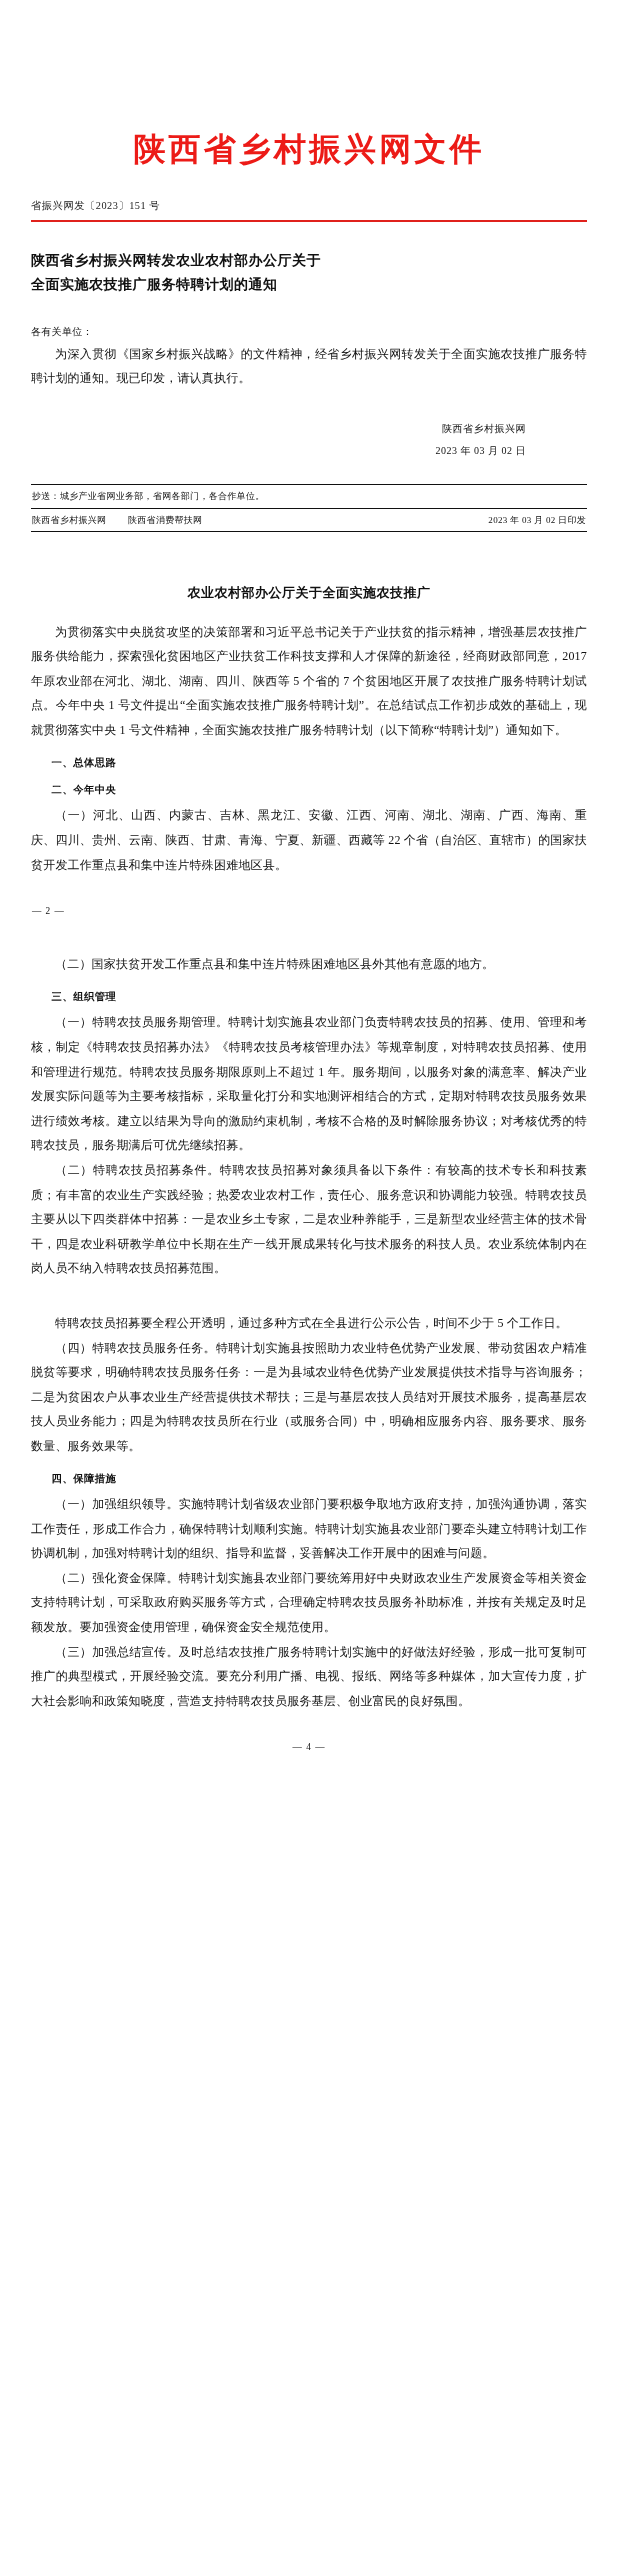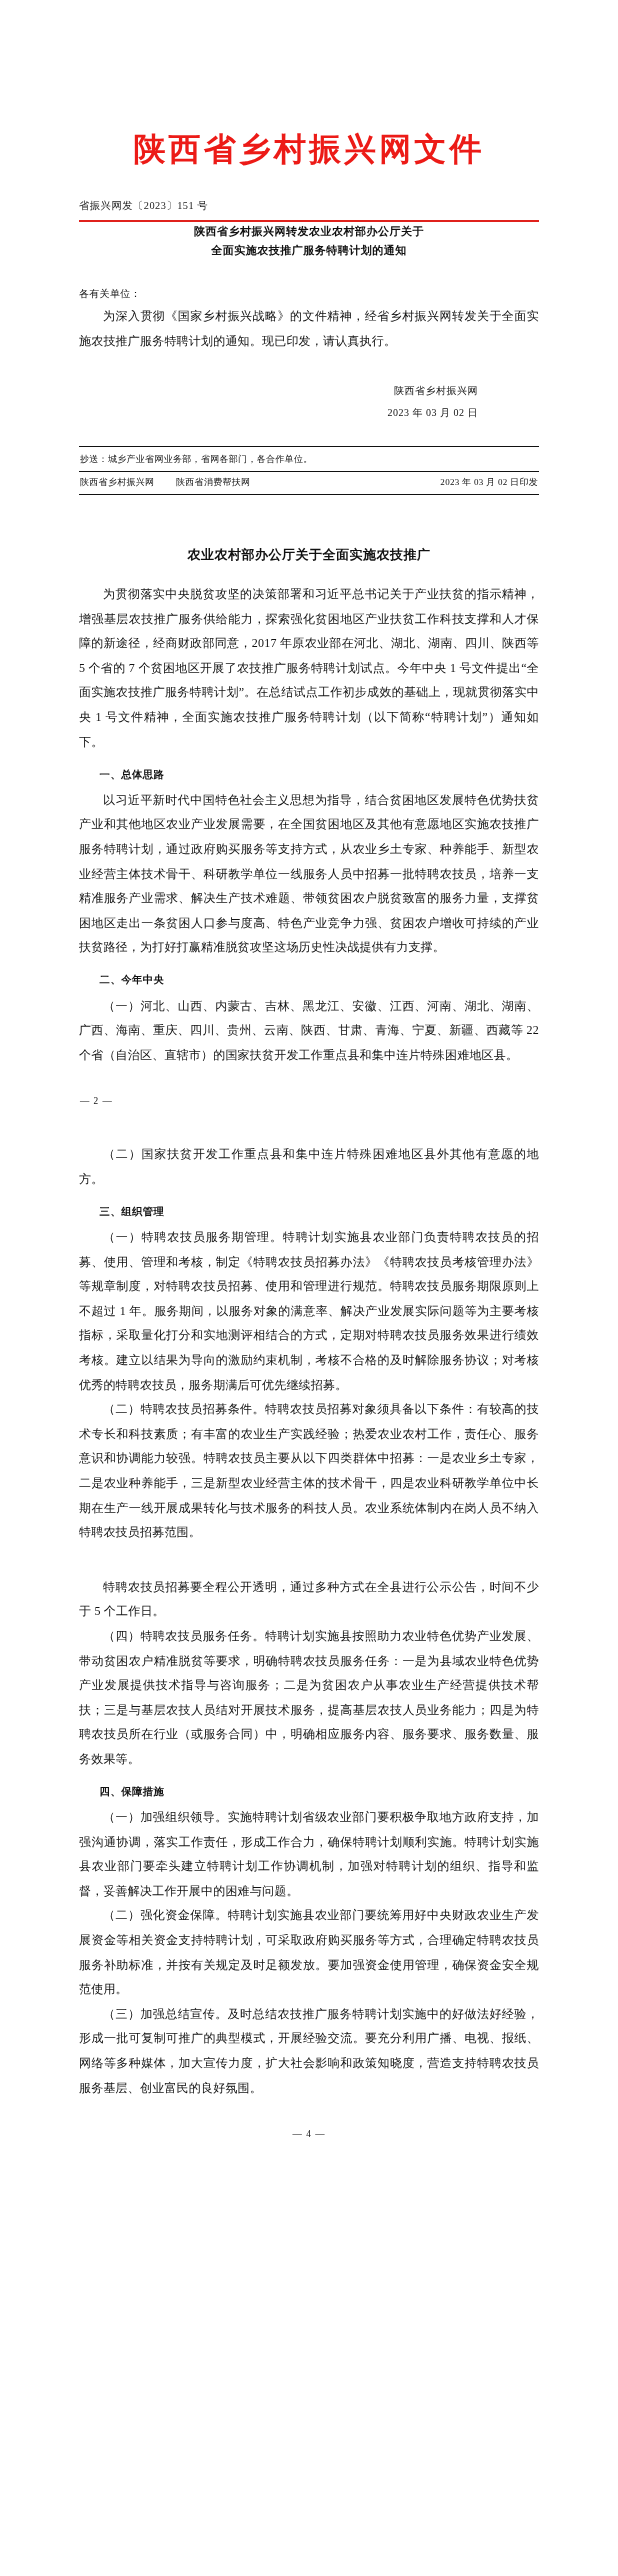--- a/index.html
+++ b/index.html
@@ -6,21 +6,21 @@
   html, body { margin: 0; padding: 0; }
   body {
     width: 618px;
     background: #ffffff;
     font-family: "Liberation Serif", "DejaVu Serif", serif;
     color: #111111;
   }
   .page {
     width: 618px;
     position: relative;
-    padding: 0 79px;
+    padding: 0 31px;
   }
 
   
   .letterhead {
     padding-top: 129px;
     text-align: center;
   }
   .letterhead-title {
     color: #ec1b17;
     font-family: "Liberation Serif", "DejaVu Serif", serif;
@@ -38,23 +38,24 @@
   }
   .red-rule {
     margin-top: 7.2px;
     height: 1.5px;
     background: #e0211c;
     width: 100%;
   }
 
   
   .doc-title {
-    text-align: center;
-    font-weight: bold;
-    font-size: 11px;
+    margin-top: 27px;
+    text-align: left;
+    font-weight: bold;
+    font-size: 14px;
     line-height: 1.75;
     letter-spacing: 0.5px;
   }
   .sub-doc-title {
     margin-top: 49px;
     text-align: center;
     font-weight: bold;
     font-size: 13px;
     line-height: 1.8;
     letter-spacing: 0.5px;
@@ -176,21 +177,20 @@
 
   <div class="sub-doc-title">
     <div>农业农村部办公厅关于全面实施农技推广</div>
   </div>
 
   <div class="gap-md"></div>
 
   <p class="body">为贯彻落实中央脱贫攻坚的决策部署和习近平总书记关于产业扶贫的指示精神，增强基层农技推广服务供给能力，探索强化贫困地区产业扶贫工作科技支撑和人才保障的新途径，经商财政部同意，2017 年原农业部在河北、湖北、湖南、四川、陕西等 5 个省的 7 个贫困地区开展了农技推广服务特聘计划试点。今年中央 1 号文件提出“全面实施农技推广服务特聘计划”。在总结试点工作初步成效的基础上，现就贯彻落实中央 1 号文件精神，全面实施农技推广服务特聘计划（以下简称“特聘计划”）通知如下。</p>
 
   <h2 class="section">一、总体思路</h2>
-  <p class="body">以习近平新时代中国特色社会主义思想为指导，结合贫困地区发展特色优势扶贫产业和其他地区农业产业发展需要，在全国贫困地区及其他有意愿地区实施农技推广服务特聘计划，通过政府购买服务等支持方式，从农业乡土专家、种养能手、新型农业经营主体技术骨干、科研教学单位一线服务人员中招募一批特聘农技员，培养一支精准服务产业需求、解决生产技术难题、带领贫困农户脱贫致富的服务力量，支撑贫困地区走出一条贫困人口参与度高、特色产业竞争力强、贫困农户增收可持续的产业扶贫路径，为打好打赢精准脱贫攻坚这场历史性决战提供有力支撑。</p>
 
   <h2 class="section">二、今年中央</h2>
   <p class="body">（一）河北、山西、内蒙古、吉林、黑龙江、安徽、江西、河南、湖北、湖南、广西、海南、重庆、四川、贵州、云南、陕西、甘肃、青海、宁夏、新疆、西藏等 22 个省（自治区、直辖市）的国家扶贫开发工作重点县和集中连片特殊困难地区县。</p>
 
   <div class="page-number">— 2 —</div>
 
   <div class="pagebreak-space"></div>
 
   <p class="body">（二）国家扶贫开发工作重点县和集中连片特殊困难地区县外其他有意愿的地方。</p>
 

